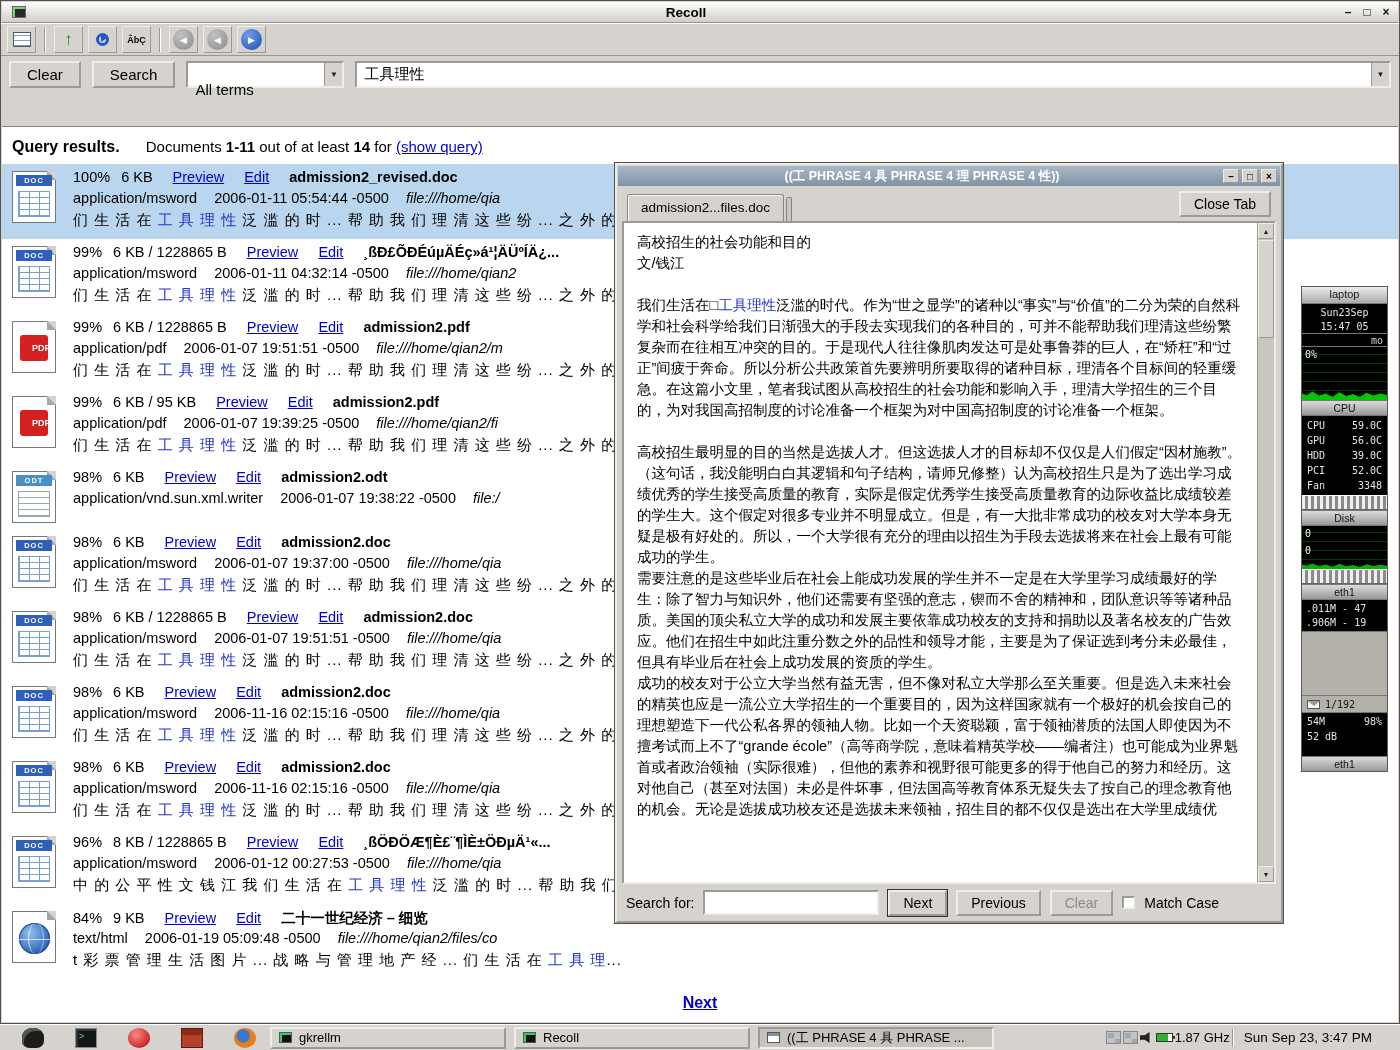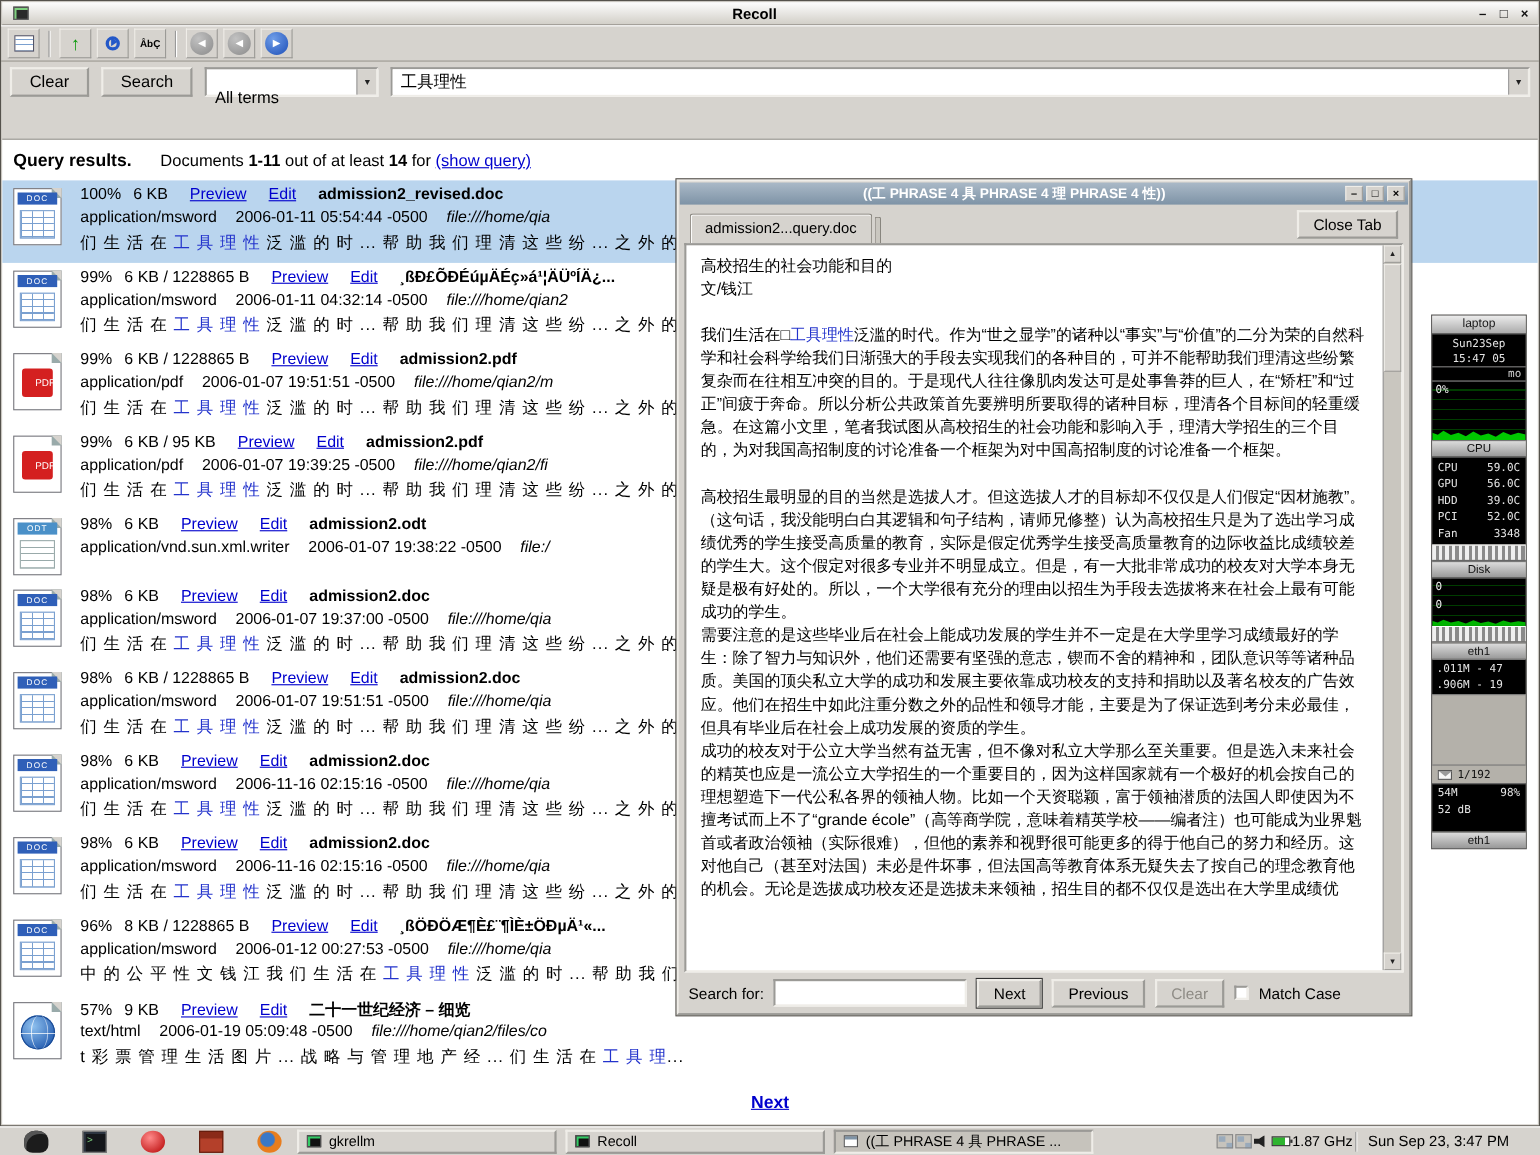--- a/index.html
+++ b/index.html
@@ -63,21 +63,21 @@
   .qr-b { font-weight:bold; }
   .qr-link { color:#0000cd; text-decoration:underline; }
 
   .result-row { display:flex; gap:17px; padding:5px 0 6px 10px; width:100%; }
   .result-row.selected { background:#bad5ee; }
   .ficon { width:44px; height:52px; flex:none; background:#fff; border:1px solid #75767c;
     position:relative; margin-top:2px; }
   .ficon::before { content:""; position:absolute; top:-1px; right:-1px;
     border-style:solid; border-width:0 9px 9px 0; border-color:#d6d3ce #d6d3ce #9aa #9aa; }
   .ficon .band { position:absolute; top:3px; left:3px; right:3px; height:11px; background:#2f5fb8;
-    color:#fff; font-size:7.5px; font-weight:normal; text-align:center; line-height:11px; letter-spacing:1px;
+    color:#fff; font-size:7.5px; font-weight:bold; text-align:center; line-height:11px; letter-spacing:1px;
     font-family:"Liberation Sans",sans-serif; }
   .ficon .lines { position:absolute; left:5px; right:5px; top:19px; bottom:5px;
     background-image:repeating-linear-gradient(0deg,#7aa0d0 0 1px,transparent 1px 6px),
                      repeating-linear-gradient(90deg,#7aa0d0 0 1px,transparent 1px 10px);
     border:1px solid #7aa0d0; }
   .ficon .globe { display:none; }
   .ficon-odt .band { background:#4a90c8; }
   .ficon-odt .lines { background-image:repeating-linear-gradient(0deg,#9aa 0 1px,transparent 1px 6px); border-color:#9aa; }
   .ficon-pdf .band { top:13px; left:7px; right:7px; height:26px; background:#d42020; border-radius:3px;
     font-size:9px; line-height:26px; letter-spacing:0;padding-left:12px; }
@@ -504,21 +504,21 @@
       </div>
     </div>
   </div>
         <div class="result-row">
     <div class="ficon ficon-html">
 
       <div class="globe"></div>
     </div>
     <div class="result-text">
       <div class="r-line1">
-        <span class="r-score">57%</span>
+        <span class="r-score">84%</span>
         <span class="r-size">9 KB</span>
         <a class="r-link">Preview</a>
         <a class="r-link">Edit</a>
         <span class="r-name">二十一世纪经济 – 细览</span>
       </div>
       <div class="r-line2">
         <span class="r-mime">text/html</span>
         <span class="r-date">2006-01-19 05:09:48 -0500</span>
         <span class="r-url">file:///home/qian2/files/co</span>
       </div>
@@ -535,21 +535,21 @@
 <div id="preview-window">
   <div class="pv-titlebar">
     <div class="pv-title">((工 PHRASE 4 具 PHRASE 4 理 PHRASE 4 性))</div>
     <div class="tb-controls">
       <div class="tb-btn">–</div>
       <div class="tb-btn">□</div>
       <div class="tb-btn">×</div>
     </div>
   </div>
   <div class="pv-tabbar">
-    <div class="pv-tab">admission2...query.doc</div>
+    <div class="pv-tab">admission2...files.doc</div>
     <div class="pv-tab-stub"></div>
     <button class="btn close-tab-btn">Close Tab</button>
   </div>
   <div class="pv-content">
     <div class="pv-text">
         <div class="pv-par"><span>高校招生的社会功能和目的</span></div>
         <div class="pv-par"><span>文/钱江</span></div>
         <div class="pv-par"><span> </span></div>
         <div class="pv-par"><span>我们生活在□</span><span class="hl2">工具理性</span><span>泛滥的时代。作为“世之显学”的诸种以“事实”与“价值”的二分为荣的自然科学和社会科学给我们日渐强大的手段去实现我们的各种目的，可并不能帮助我们理清这些纷繁复杂而在往相互冲突的目的。于是现代人往往像肌肉发达可是处事鲁莽的巨人，在“矫枉”和“过正”间疲于奔命。所以分析公共政策首先要辨明所要取得的诸种目标，理清各个目标间的轻重缓急。在这篇小文里，笔者我试图从高校招生的社会功能和影响入手，理清大学招生的三个目的，为对我国高招制度的讨论准备一个框架为对中国高招制度的讨论准备一个框架。</span></div>
         <div class="pv-par"><span> </span></div>

